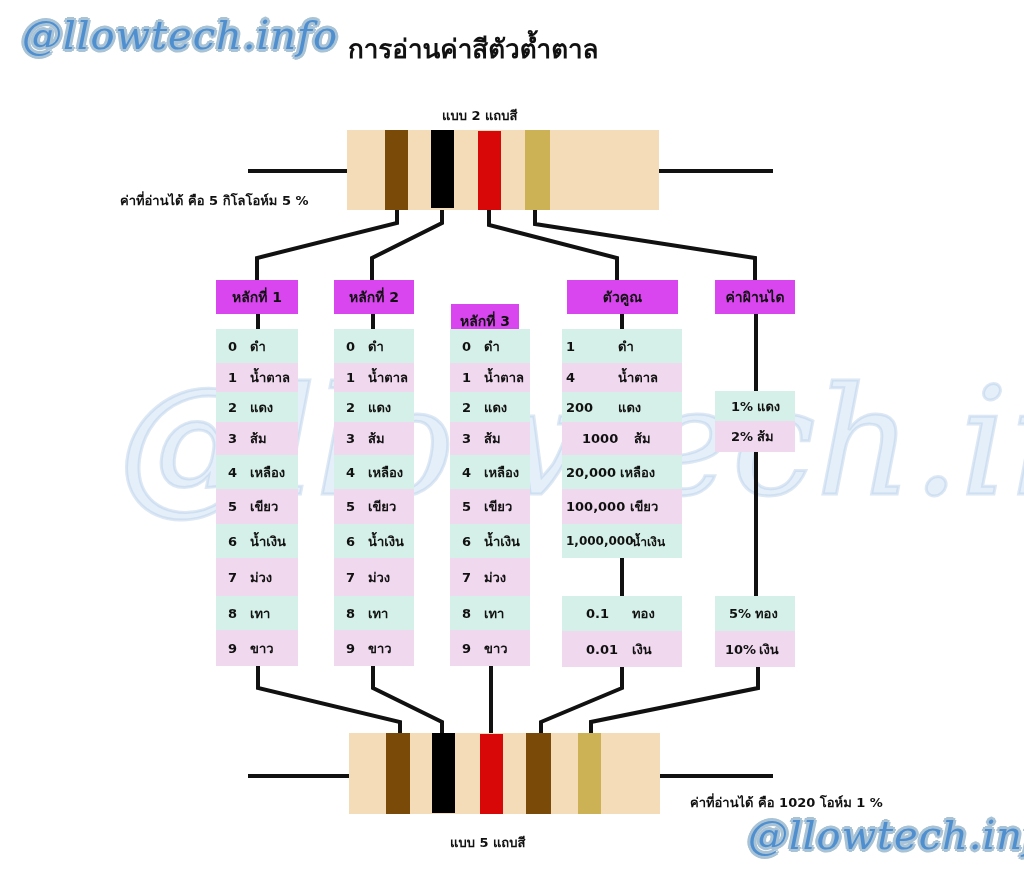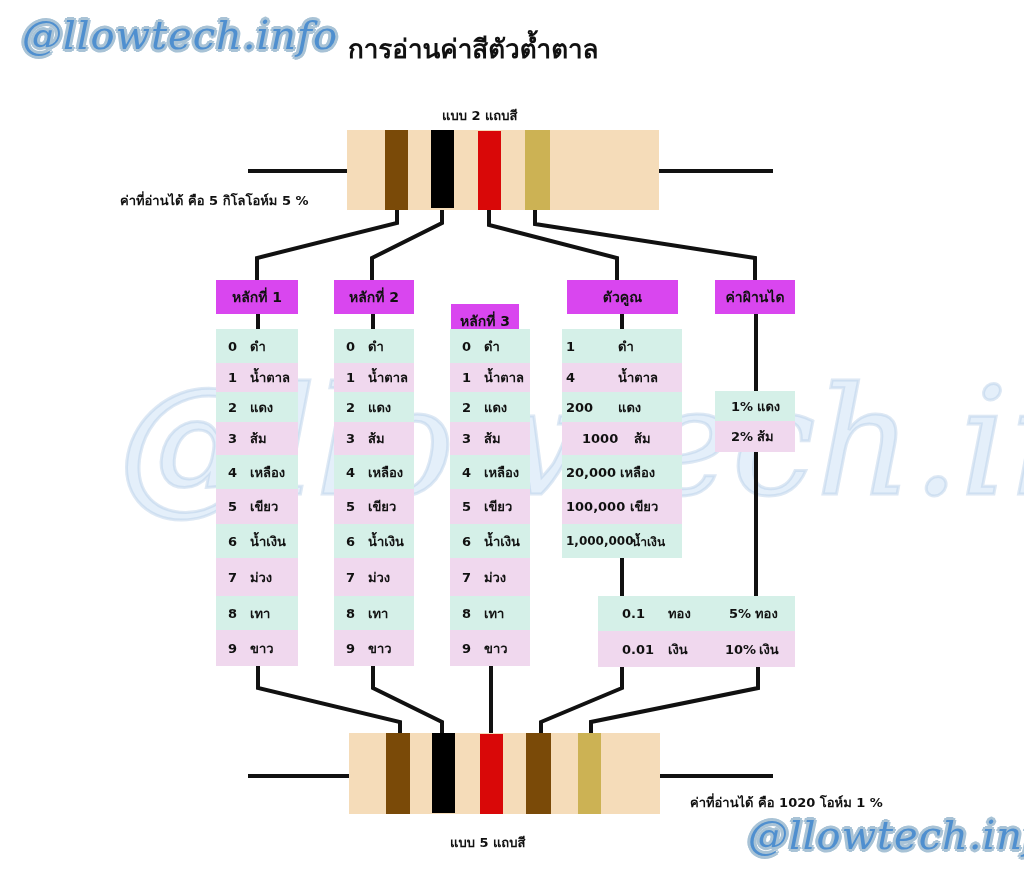--- a/index.html
+++ b/index.html
@@ -237,21 +237,21 @@
     </div>
   <div class="row p" style="height:35px; padding-left:4px;">
       <span class="num" style="width:64px">100,000</span>
       <span class="name">เขียว</span>
     </div>
   <div class="row g" style="height:34px; padding-left:4px; font-size:12px;">
       <span class="num" style="width:66px">1,000,000</span>
       <span class="name">น้ำเงิน</span>
     </div>
 </div>
-<div class="col" style="left:562px; top:596px; width:120px;margin-left:36px;">
+<div class="col" style="left:562px; top:596px; width:120px;">
   <div class="row g" style="height:35px; padding-left:24px;">
       <span class="num" style="width:46px">0.1</span>
       <span class="name">ทอง</span>
     </div>
   <div class="row p" style="height:36px; padding-left:24px;">
       <span class="num" style="width:46px">0.01</span>
       <span class="name">เงิน</span>
     </div>
 </div>
 

